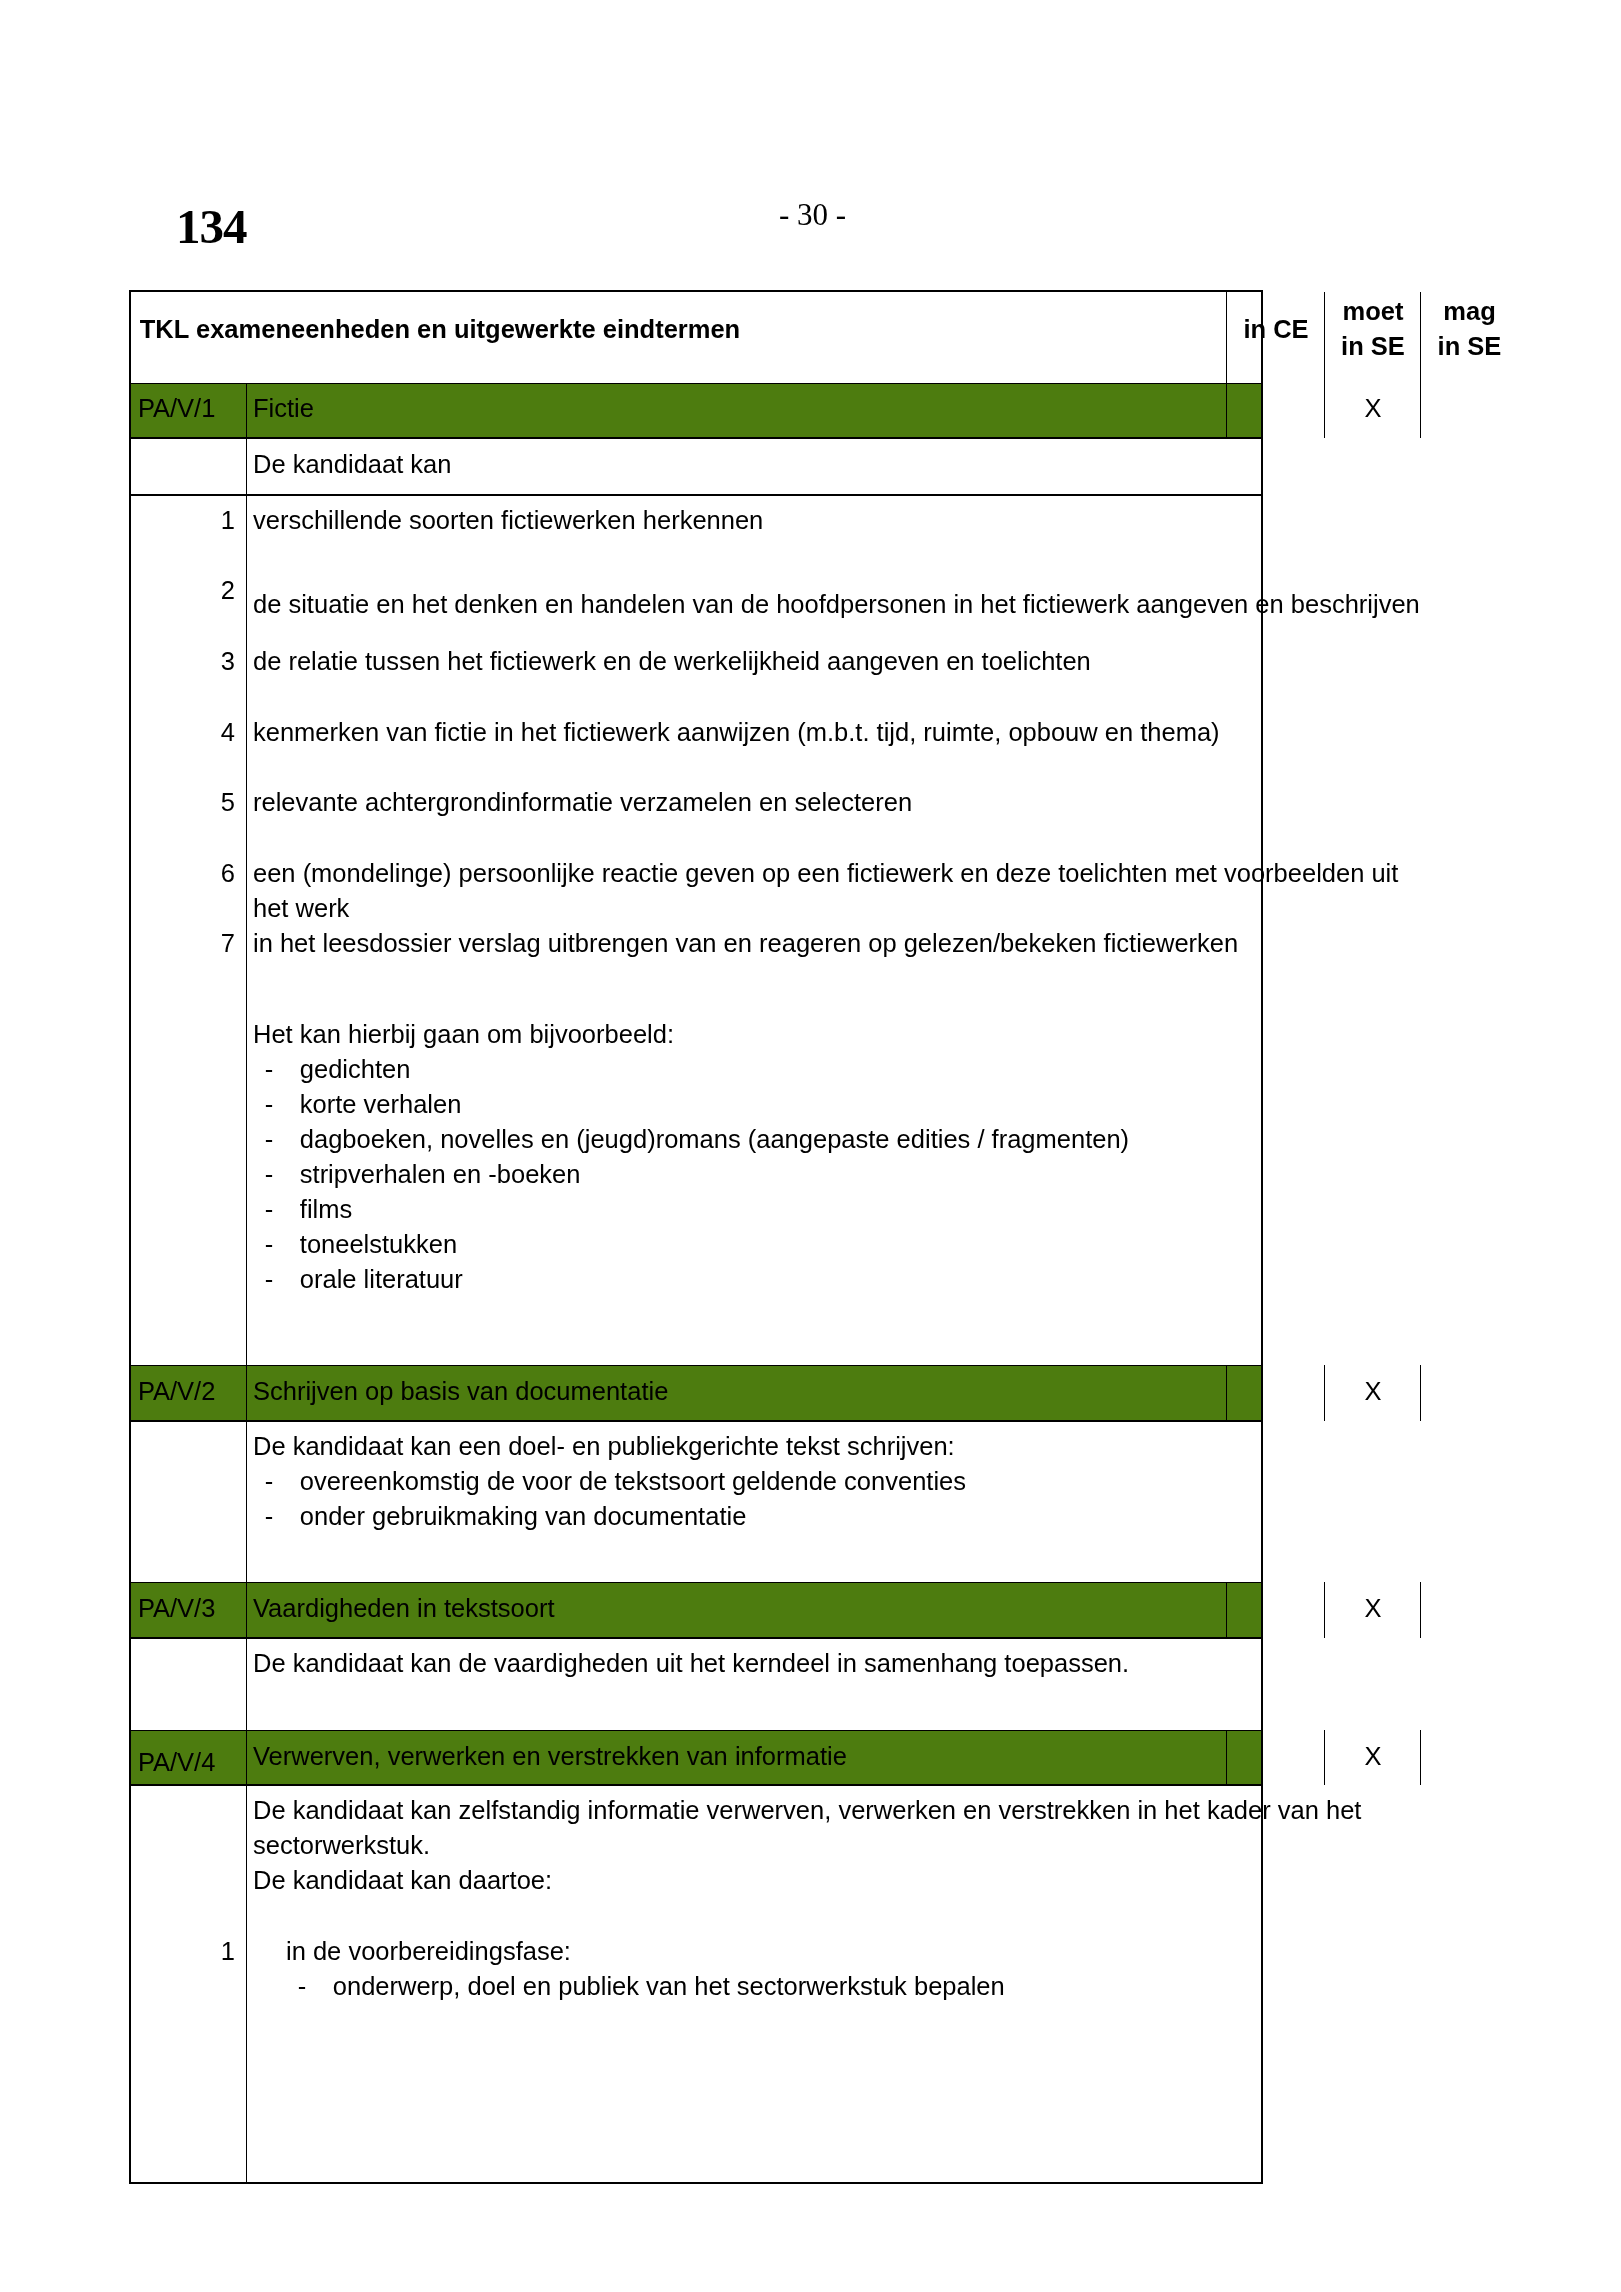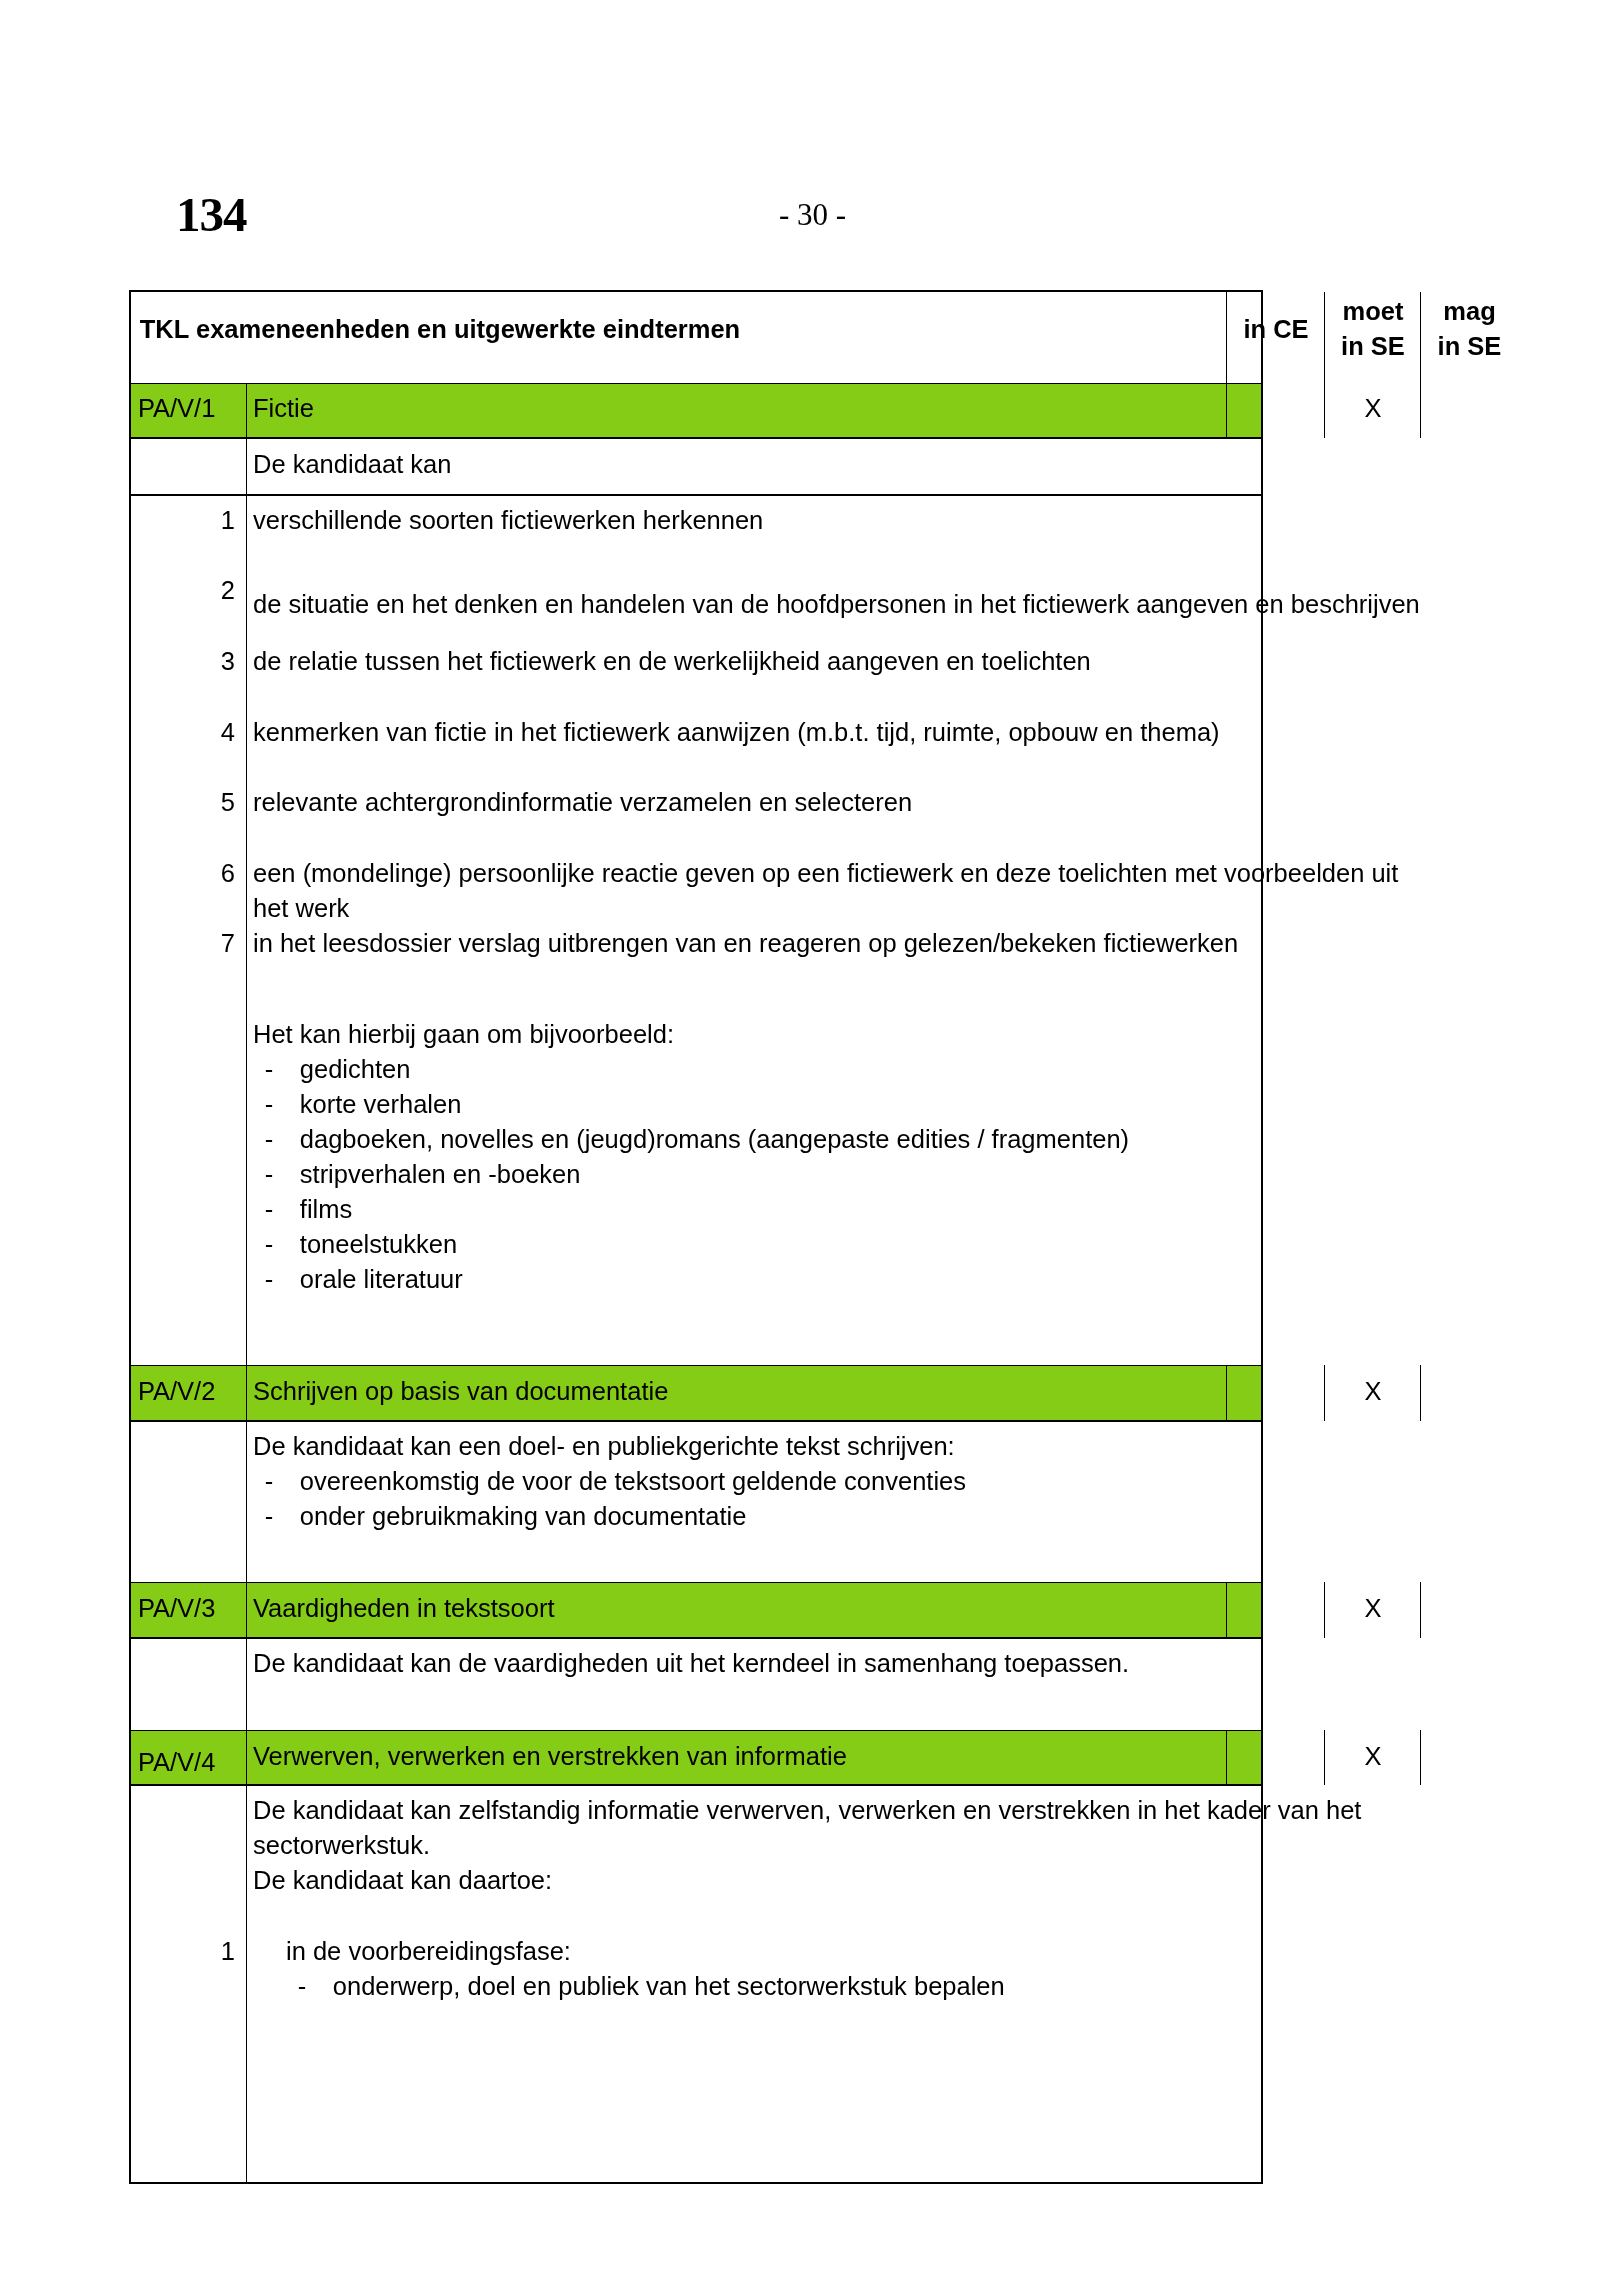--- a/index.html
+++ b/index.html
@@ -1,25 +1,25 @@
 <!DOCTYPE html>
 <html><head>
 <meta charset="utf-8">
 <style>
   html, body { margin: 0; padding: 0; background: #ffffff; }
   body { width: 1621px; height: 2293px; position: relative; overflow: hidden;
          font-family: "Liberation Sans", sans-serif; color: #000; }
-  .doc-num { position: absolute; left: 176px; top: 190px; font-family: "Liberation Serif", serif;
+  .doc-num { position: absolute; left: 176px; top: 202px; font-family: "Liberation Serif", serif;
              font-weight: bold; font-size: 49px; line-height: 1; letter-spacing: -1px; }
   .page-num { position: absolute; left: 779px; top: 199px; font-family: "Liberation Serif", serif;
               font-size: 31px; line-height: 1; }
   .tbl { position: absolute; left: 129px; top: 290px; width: 1134px; height: 1894px;
          border: 2.9px solid #000; box-sizing: border-box; }
   .row { position: absolute; left: 0; right: 0; box-sizing: border-box; }
-  .row.gray { background: #84cc16; }
+  .row.gray { background: #4d7c0f; }
   .vline { position: absolute; top: 0; bottom: 0; border-left: 1px solid #000; }
   .hline { position: absolute; left: 0; right: 0; border-top: 1px solid #000; }
   .hline.thick { border-top: 2.9px solid #000; }
   .cell { position: absolute; font-size: 25.5px; line-height: 35px; white-space: nowrap; }
   .hdr { font-weight: bold; font-size: 25.5px; }
   .center { text-align: center; }
   .num { position: absolute; width: 104px; text-align: right; font-size: 25.5px; line-height: 35px; }
   .txt { position: absolute; left: 122px; font-size: 25.5px; line-height: 35px; white-space: nowrap; }
   .bullet { display: block; padding-left: 11.8px; }
   .bullet .dash { display: inline-block; width: 35px; }

